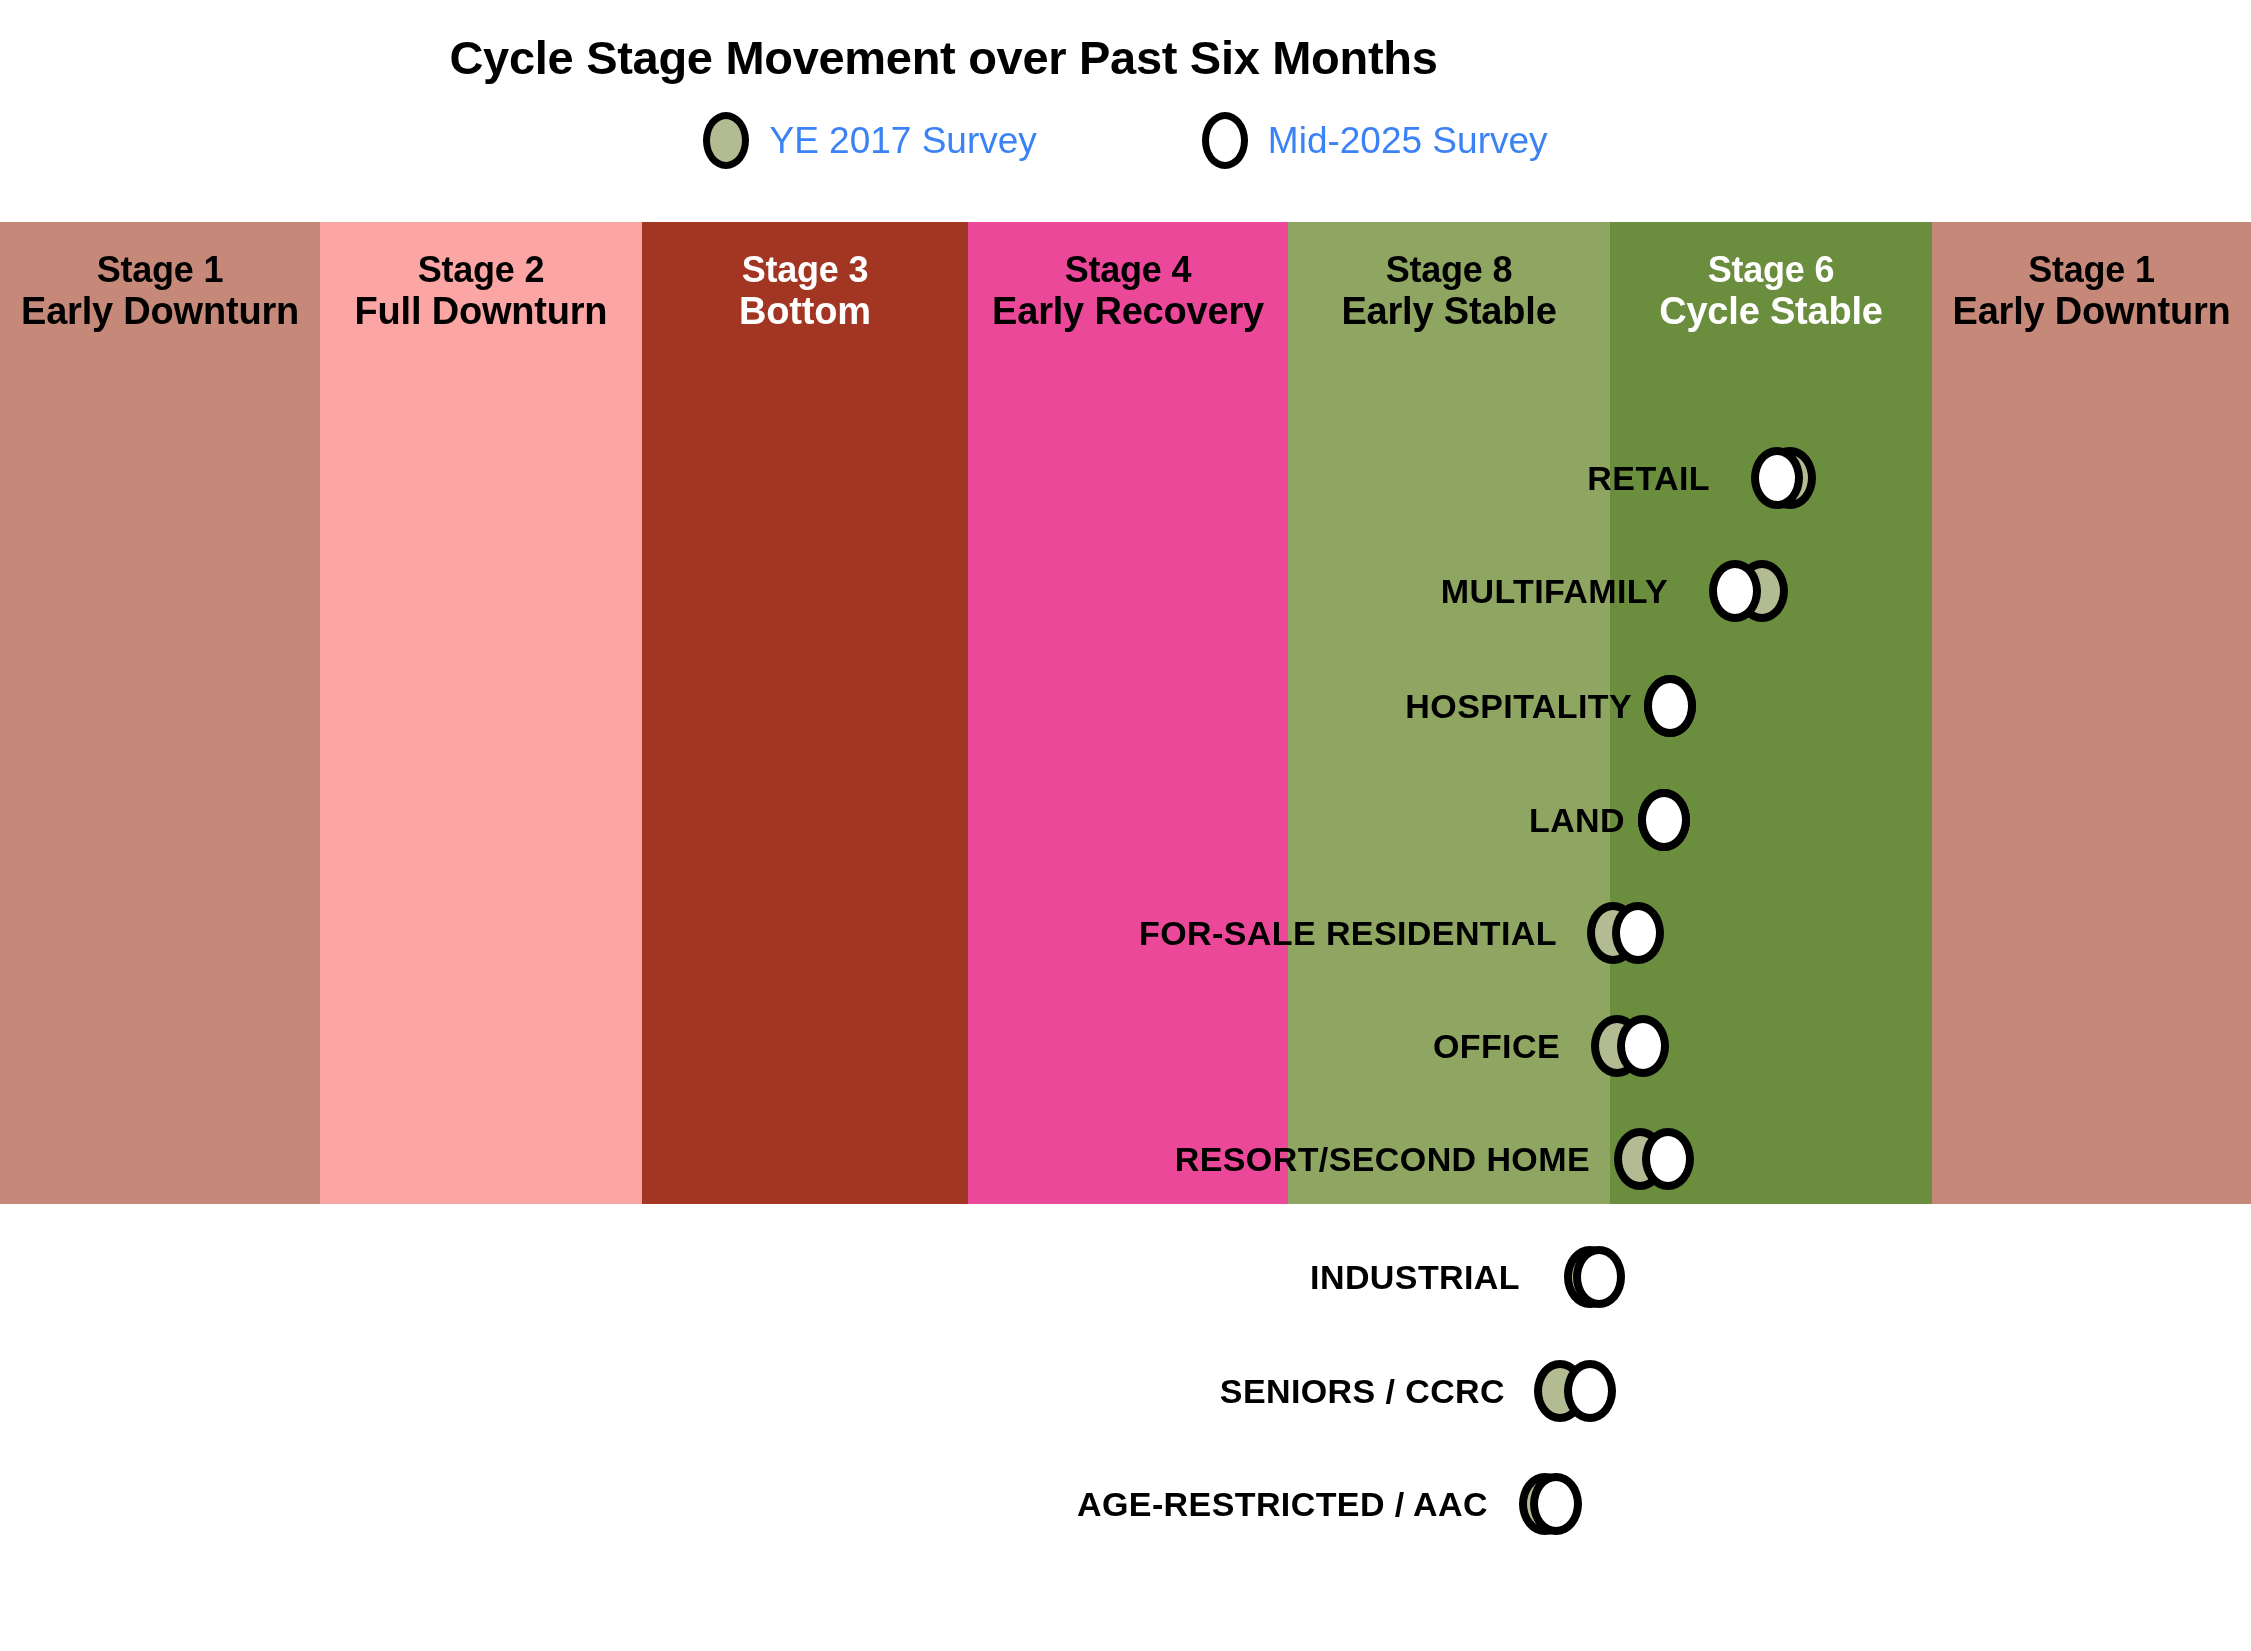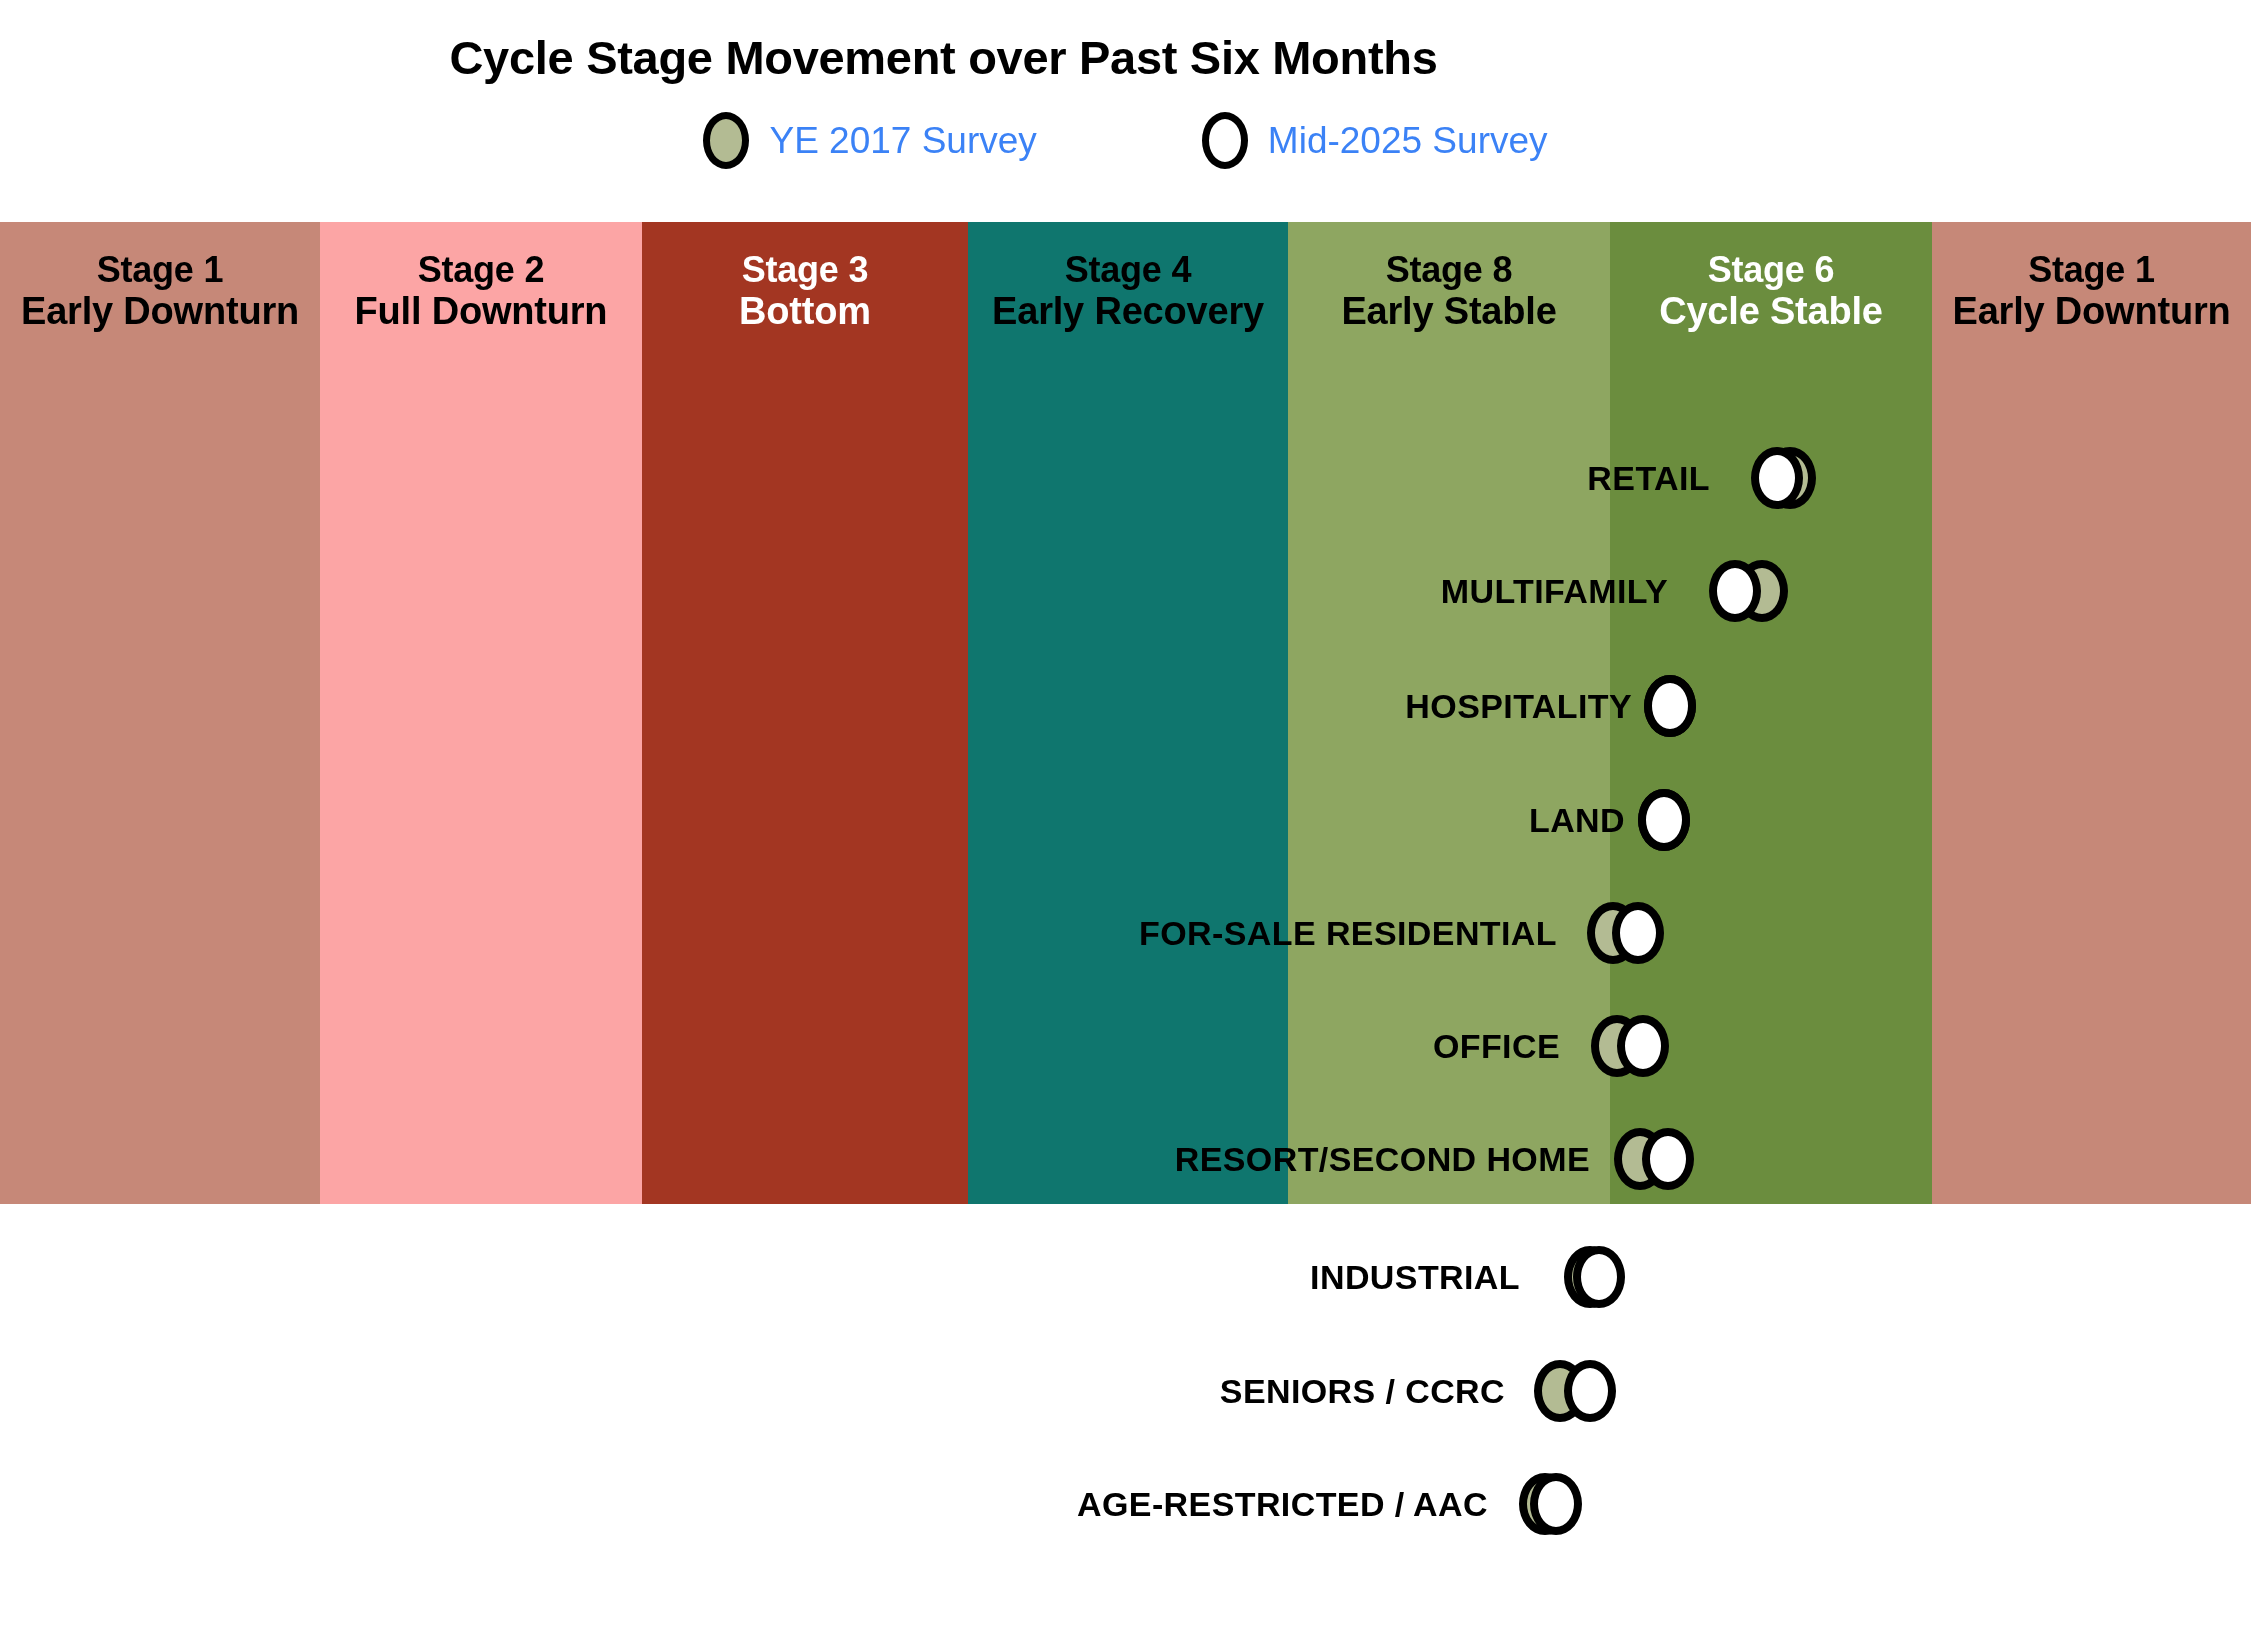--- a/index.html
+++ b/index.html
@@ -105,21 +105,21 @@
       <div class="band-name">Early Downturn</div>
     </div>
     <div class="band dark-text" style="background: #fca5a5; width: 322px; flex: 0 0 322px;">
       <div class="band-stage">Stage 2</div>
       <div class="band-name">Full Downturn</div>
     </div>
     <div class="band light-text" style="background: rgb(163, 54, 34); width: 326px; flex: 0 0 326px;">
       <div class="band-stage">Stage 3</div>
       <div class="band-name">Bottom</div>
     </div>
-    <div class="band dark-text" style="background: #0f766e; width: 320px; flex: 0 0 320px;">
+    <div class="band dark-text" style="background: #ec4899; width: 320px; flex: 0 0 320px;">
       <div class="band-stage">Stage 4</div>
       <div class="band-name">Early Recovery</div>
     </div>
     <div class="band dark-text" style="background: rgb(142, 166, 97); width: 322px; flex: 0 0 322px;">
       <div class="band-stage">Stage 8</div>
       <div class="band-name">Early Stable</div>
     </div>
     <div class="band light-text" style="background: rgb(107, 141, 62); width: 322px; flex: 0 0 322px;">
       <div class="band-stage">Stage 6</div>
       <div class="band-name">Cycle Stable</div>

